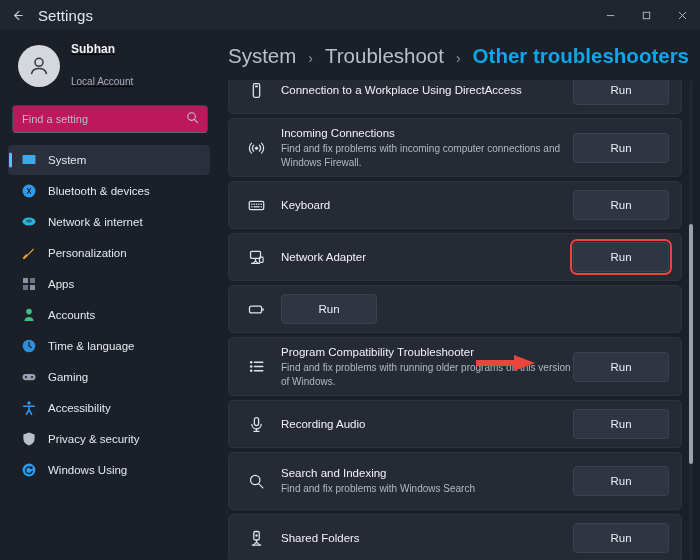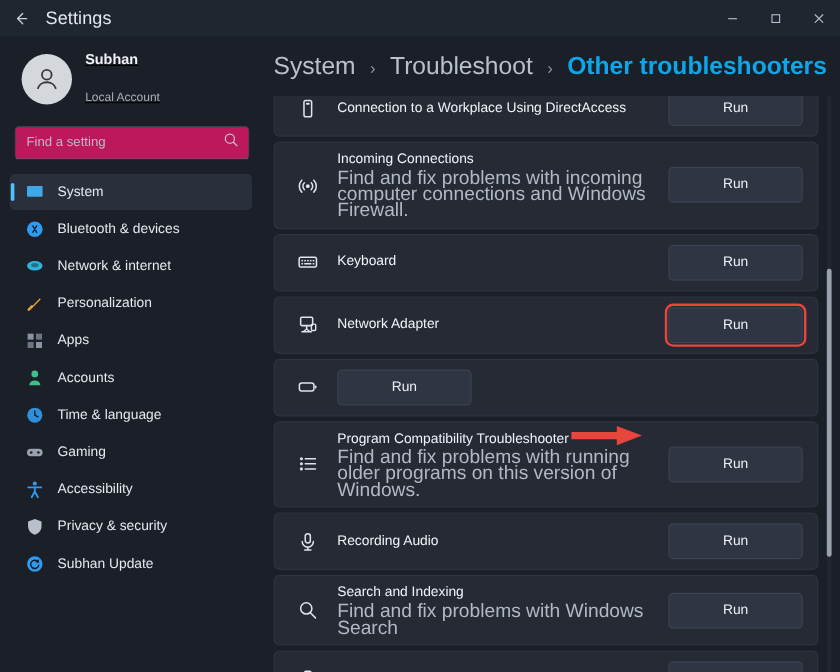--- a/index.html
+++ b/index.html
@@ -179,24 +179,24 @@
   }
   .row.tall { min-height: 58px; }
   .row-ico {
     width: 22px; flex: 0 0 22px;
     display: flex; align-items: center; justify-content: center;
     color: #dfe3ea;
     margin-right: 14px;
   }
   .row-text { flex: 1 1 auto; min-width: 0; }
   .row-title { font-size: 11.5px; color: #f1f3f7; line-height: 15px; }
-  .row-desc { font-size: 16px; color: #b2b8c4; line-height: 13.5px; margin-top: 1px; max-width: 300px; }
+  .row-desc { font-size: 10px; color: #b2b8c4; line-height: 13.5px; margin-top: 1px; max-width: 300px; }
   .run-btn {
     flex: 0 0 auto;
-    width: 112px; height: 30px;
+    width: 96px; height: 30px;
     background: #2f3542;
     border: 1px solid #3b4250;
     border-radius: 4px;
     color: #eceff4;
     font-size: 11.5px;
     font-family: "Liberation Sans", sans-serif;
     display: flex; align-items: center; justify-content: center;
   }
   .run-btn.highlight {
     outline: 2.5px solid #e8463c;
@@ -385,21 +385,21 @@
             <span>Privacy &amp; security</span>
           </div>
           <div class="nav-item">
             <span class="nav-ico">
               <svg width="16" height="16" viewBox="0 0 16 16">
                 <circle cx="8" cy="8" r="6.4" fill="#2e9bf0"></circle>
         <path d="M10.8 6.4 a3.4 3.4 0 1 0 .5 2.6" fill="none" stroke="#11151c" stroke-width="1.2" stroke-linecap="round"></path>
         <path d="M11.4 3.8 L11.2 6.7 L8.4 6.5 Z" fill="#11151c"></path>
               </svg>
             </span>
-            <span>Subhan Update</span>
+            <span>Windows Using</span>
           </div>
         </div>
     </div>
 
     <div class="main">
 
       <div class="breadcrumb" id="breadcrumb">
           <span class="crumb">System</span>
           <span class="crumb-sep">›</span>
           <span class="crumb">Troubleshoot</span>

